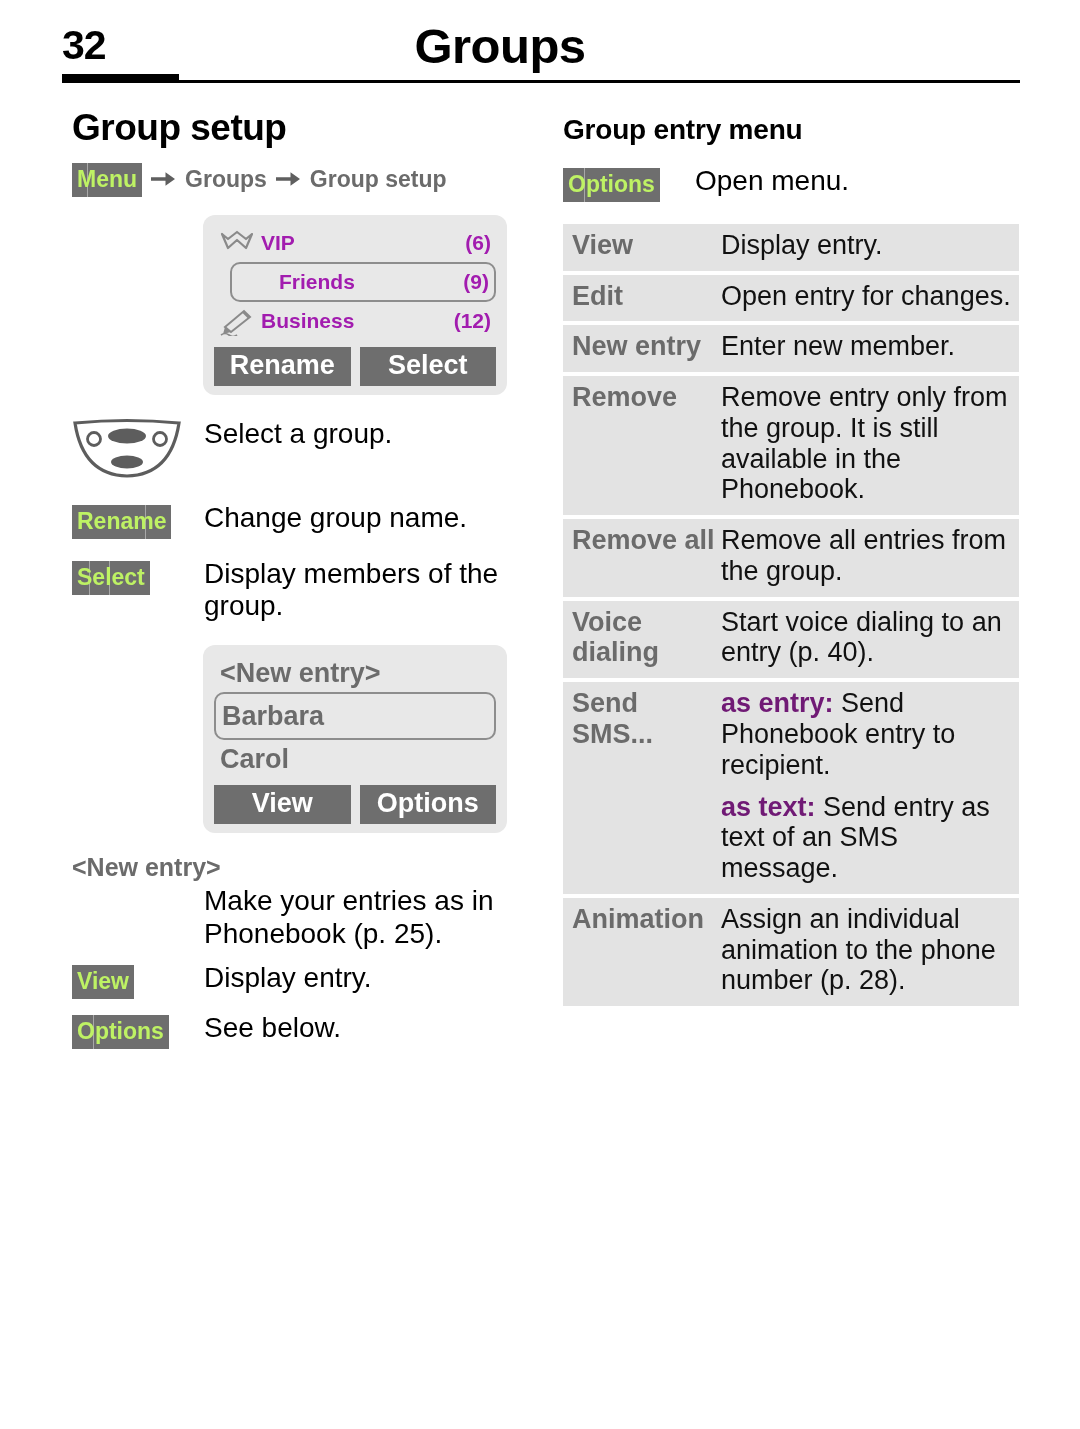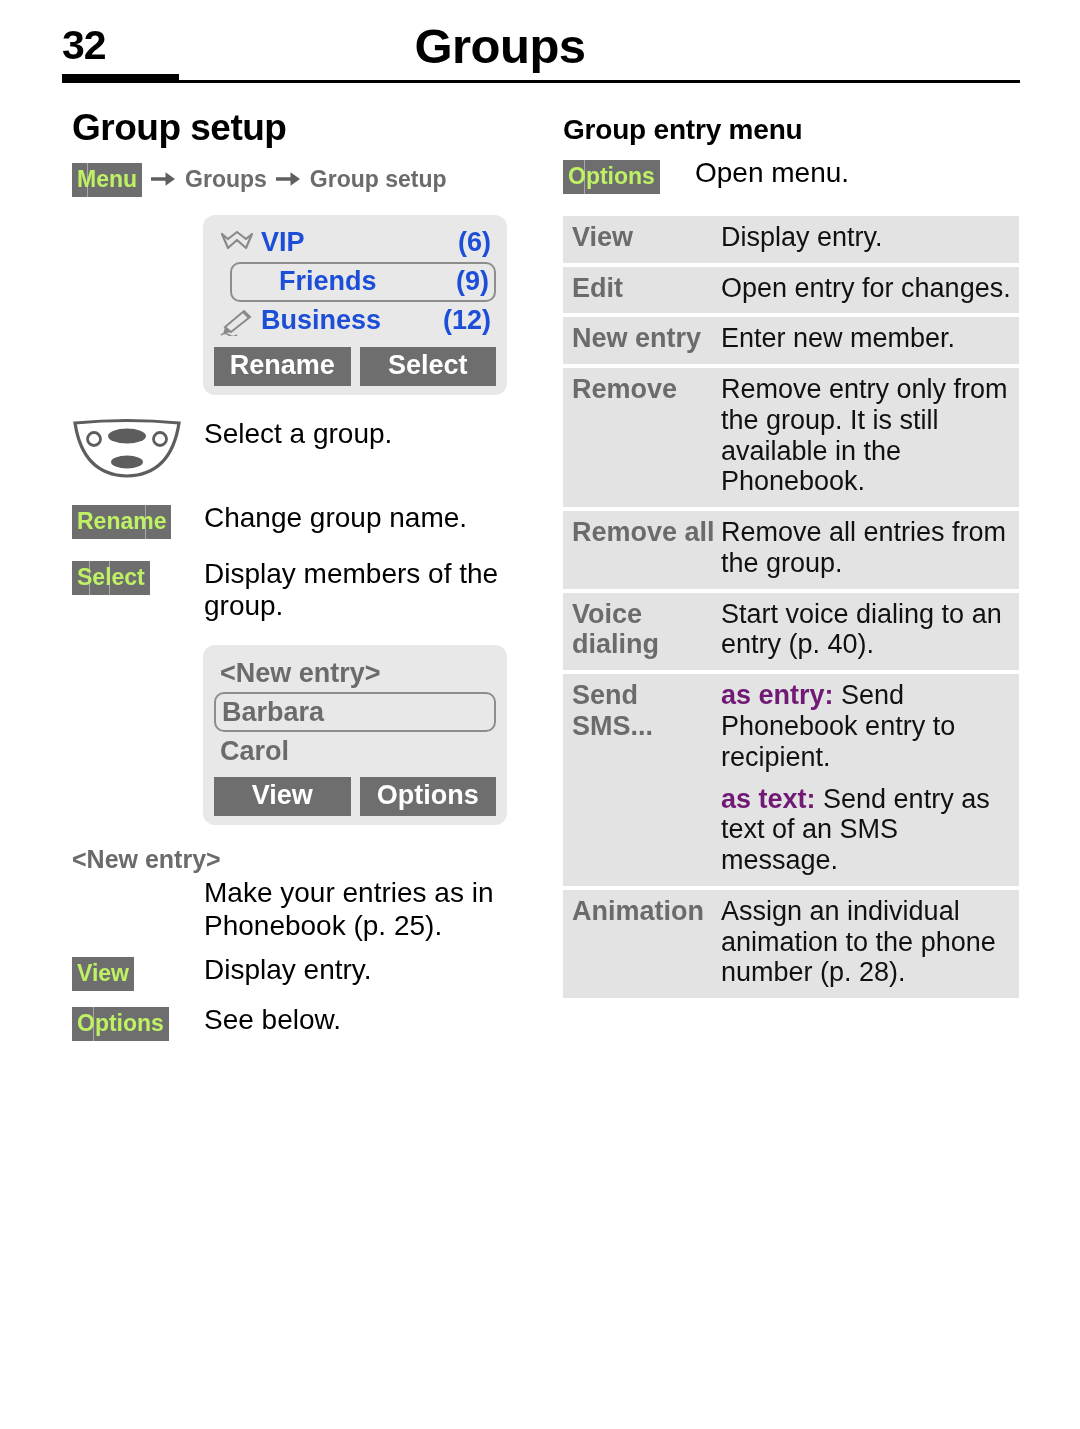--- a/index.html
+++ b/index.html
@@ -44,21 +44,21 @@
   }
   .col-right{
     position:absolute; left:563px; top:108px; width:456px;
   }
 
   h1.sec-title{
     font-size:37px; font-weight:bold; margin:0 0 14px 0; letter-spacing:-0.5px;
     line-height:1.1;
   }
   h2.sec-title-r{
-    font-size:28px; font-weight:bold; margin:7px 0 10px 0; letter-spacing:-0.2px;
+    font-size:28px; font-weight:bold; margin:7px 0 18px 0; letter-spacing:-0.2px;
     line-height:1.1;
   }
 
   
   .breadcrumb{
     display:flex; align-items:center; gap:9px;
     font-size:23px; font-weight:bold; color:#6b6b6b;
     margin-bottom:18px;
   }
   .arrow-ico{ display:inline-block; color:#5f5f5f; font-size:25px; line-height:1;}
@@ -106,21 +106,21 @@
   .phone{
     background:#e8e8e8;
     border-radius:12px;
     width:304px;
     padding:9px 11px 9px 11px;
     box-sizing:border-box;
     margin:12px 0 12px 131px;
   }
   .phone-row{
     display:flex; align-items:center; justify-content:space-between;
-    font-size:27px; font-weight:bold; color:#1d4ed8;
+    font-size:21px; font-weight:bold; color:#a21caf;
     height:38px;
     padding:0 5px;
     box-sizing:border-box;
   }
   .phone-row.sel{
     border:2px solid #8d8d8d;
     border-radius:10px;
     height:40px;
     margin-left:16px;
   }
@@ -141,21 +141,21 @@
     text-align:center;
     padding:5px 0 7px 0;
     line-height:1;
   }
   .phone2-row{
     font-size:27px; font-weight:bold; color:#6b6b6b;
     height:38px; display:flex; align-items:center;
     padding:0 6px; box-sizing:border-box;
   }
   .phone2-row.sel{
-    border:2px solid #8d8d8d; border-radius:10px; height:40px;
+    border:2px solid #8d8d8d; border-radius:10px; height:48px;
   }
 
   
   .opt-table{ width:456px; }
   .opt-row{
     display:flex;
     background:#e3e3e3;
     margin-bottom:4px;
     padding:6px 0 10px 0;
   }

